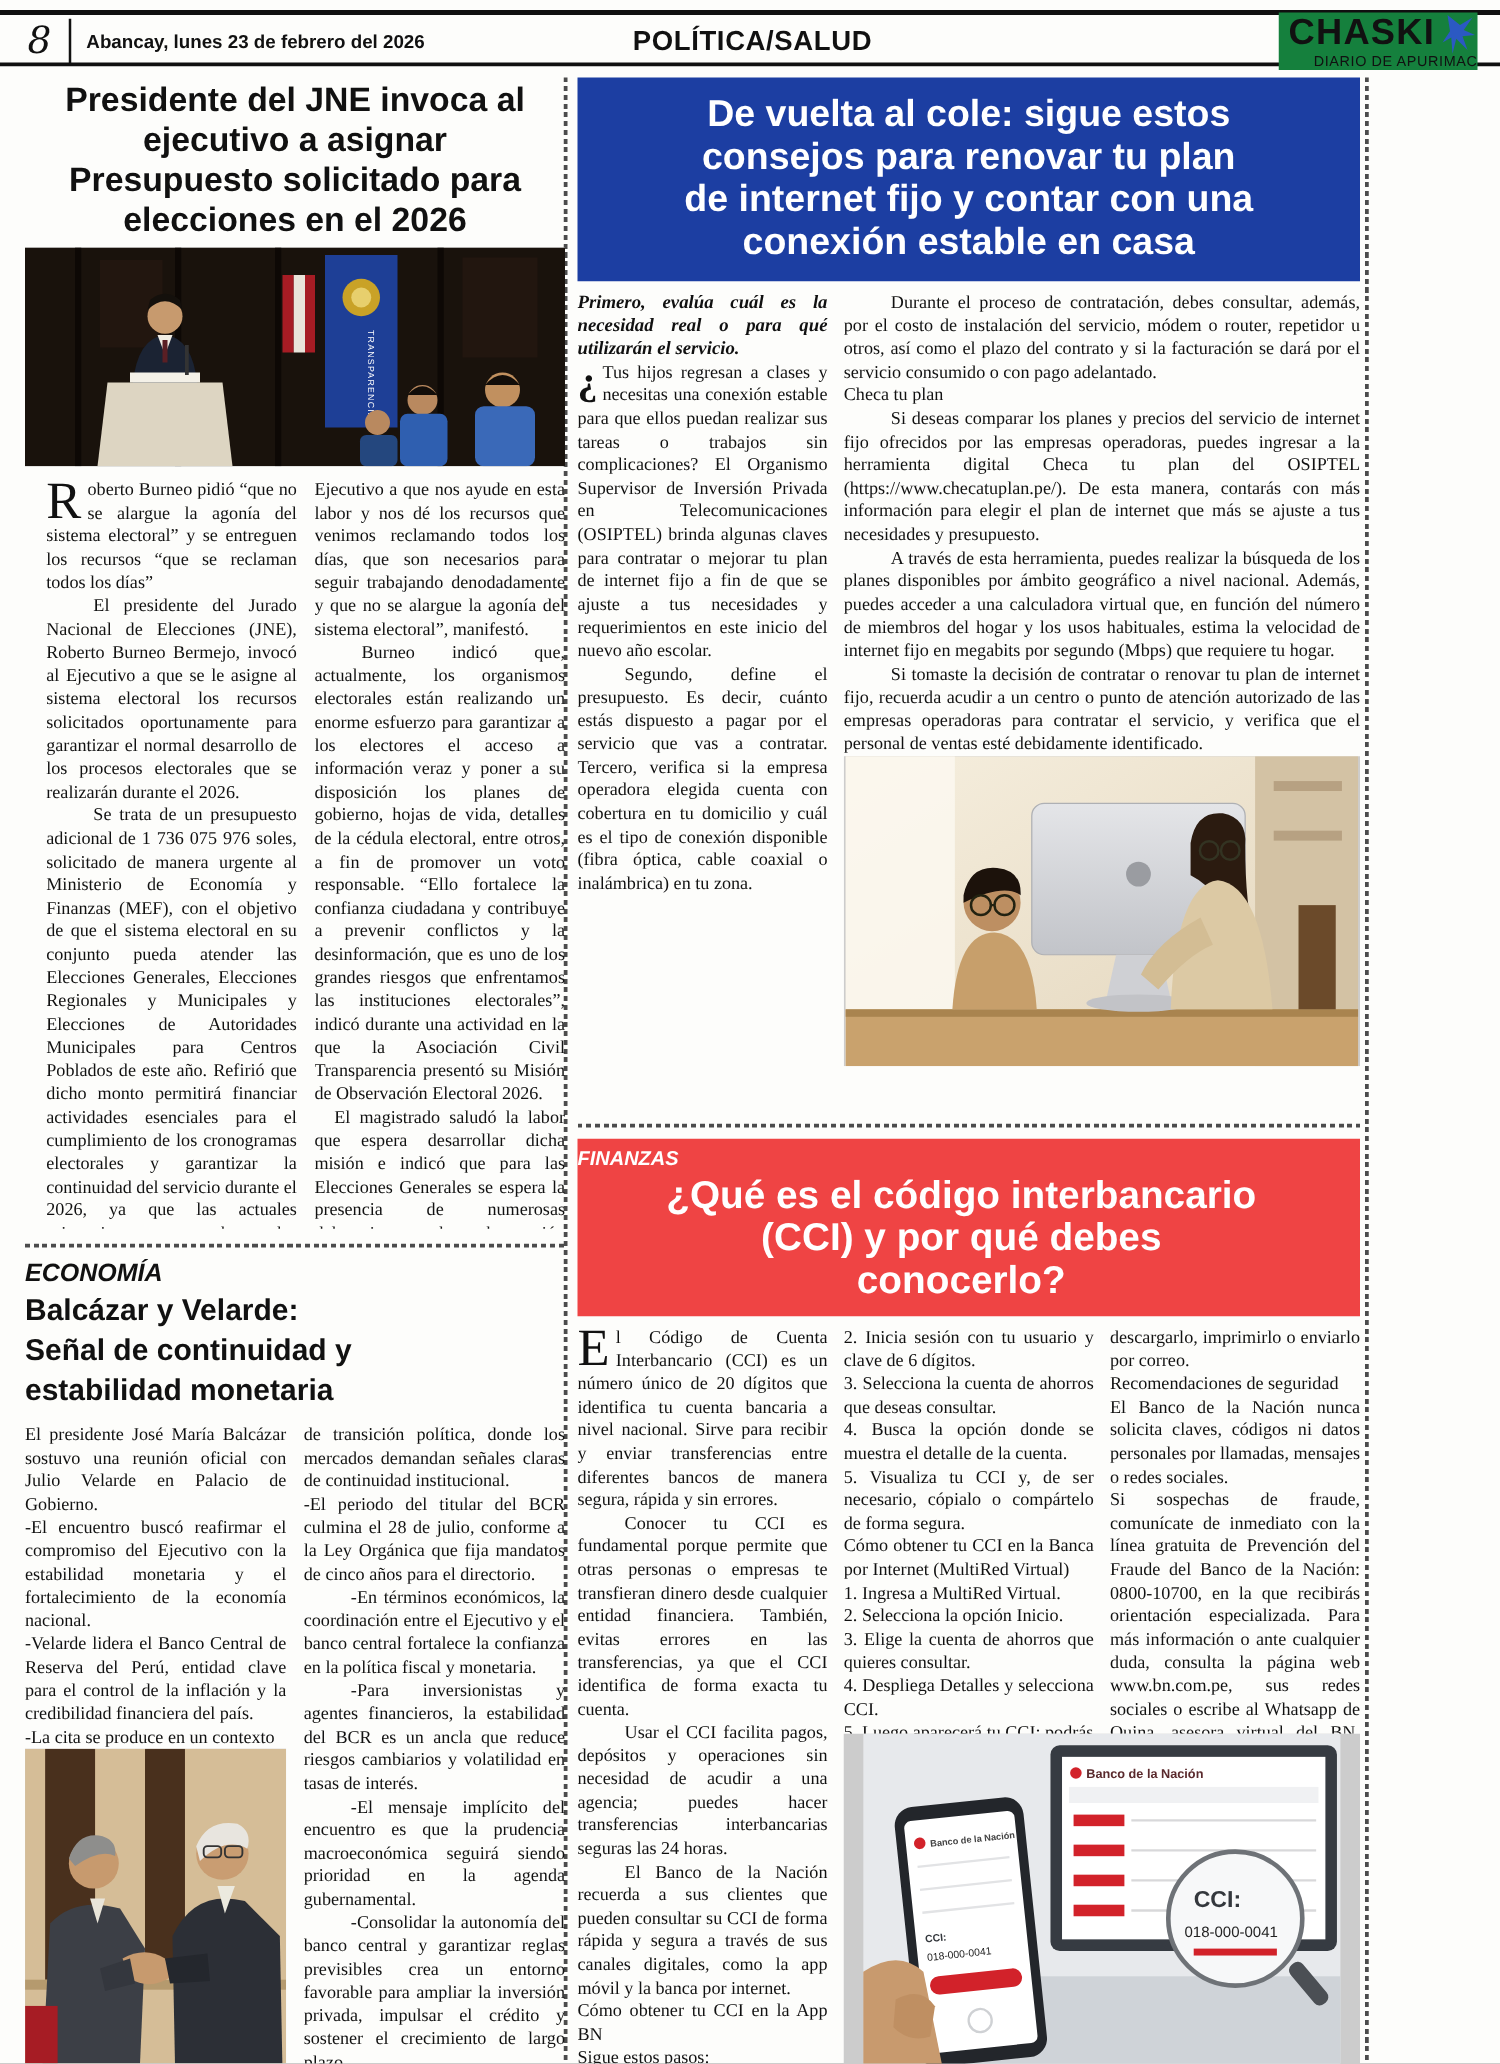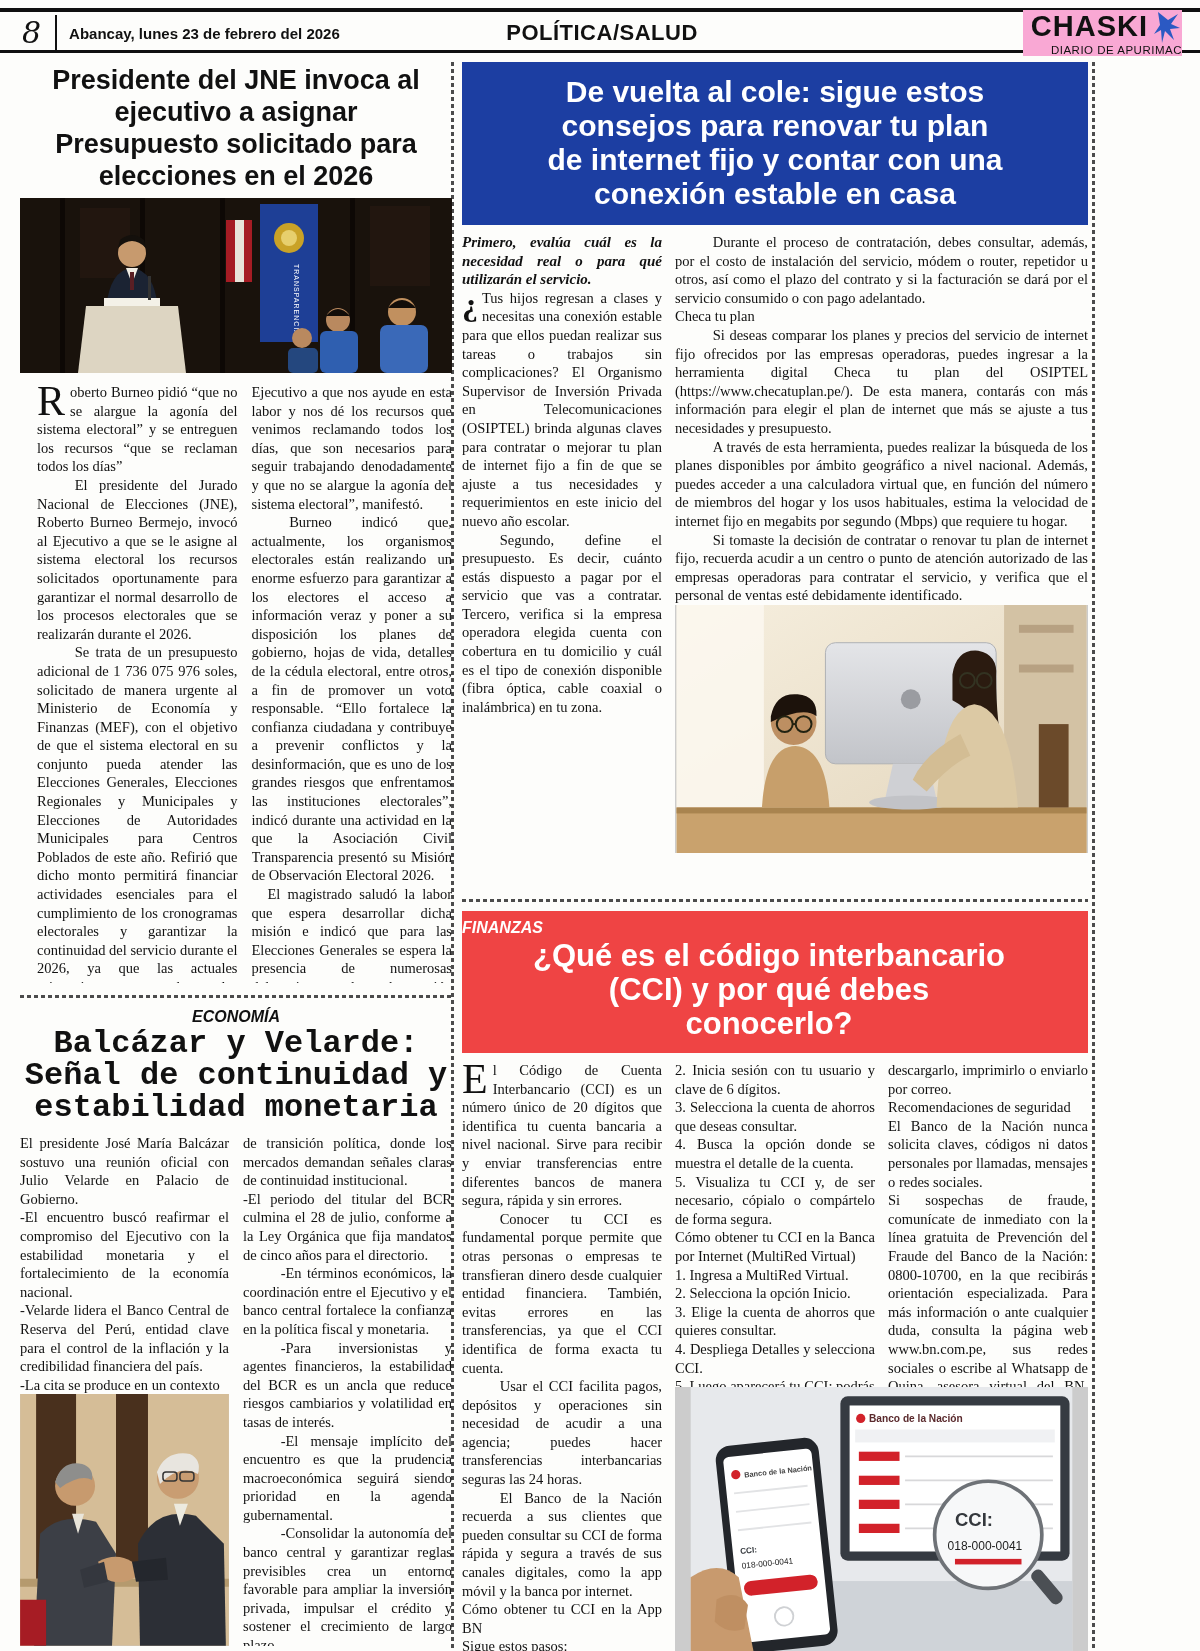--- a/index.html
+++ b/index.html
@@ -7,21 +7,21 @@
         font-family:"Liberation Serif",serif;color:#111;overflow:hidden;}
   
   .rule-top{position:absolute;left:0;right:0;top:8px;height:4px;background:#101010;}
   .rule-head{position:absolute;left:0;right:0;top:50px;height:3px;background:#101010;}
   .masthead{position:absolute;left:22px;top:13px;right:18px;height:40px;display:flex;align-items:center;}
   .pageno{font-family:"DejaVu Serif",serif;font-style:italic;font-size:30px;line-height:30px;}
   .head-vbar{width:2px;height:36px;background:#111;margin:0 12px 0 14px;}
   .head-date{font-family:"Liberation Sans",sans-serif;font-weight:600;font-size:15px;}
   .head-section{position:absolute;left:0;right:0;text-align:center;
         font-family:"Liberation Sans",sans-serif;font-weight:bold;font-size:22px;letter-spacing:.5px;}
-  .brandbox{margin-left:auto;text-align:right;line-height:1;position:relative;z-index:2;background:#f9a8d4;padding-left:8px;}
+  .brandbox{margin-left:auto;text-align:right;line-height:1;position:relative;z-index:2;background:#15803d;padding-left:8px;}
   .brandrow{display:flex;align-items:center;justify-content:flex-end;gap:4px;}
   .brand{font-family:"Liberation Sans",sans-serif;font-weight:bold;font-size:29px;letter-spacing:1px;}
   .brandsub{font-family:"Liberation Sans",sans-serif;font-size:11.5px;letter-spacing:.5px;margin-top:1px;}
   
   .dotted-v{position:absolute;width:3px;
      background-image:repeating-linear-gradient(to bottom,#4c4c4c 0 4px,transparent 4px 7px);}
   .dotted-h{height:3px;background-image:repeating-linear-gradient(to right,#4c4c4c 0 4px,transparent 4px 7px);}
   
   .copy{font-size:14.5px;line-height:18.6px;text-align:justify;}
   .copy p{margin:0;}
@@ -31,22 +31,22 @@
   .qmark{float:left;font-size:32px;line-height:27px;padding:2px 4px 0 0;font-weight:bold;}
   .lead{font-weight:bold;font-style:italic;font-size:15px;}
   
   .left-col{position:absolute;left:20px;top:62px;width:432px;}
   .h-jne{font-family:"Liberation Sans",sans-serif;font-weight:bold;font-size:27px;line-height:32px;
          text-align:center;margin:2px 0 0 0;}
   .photo{display:block;background:#ccc;overflow:hidden;}
   .two-cols{display:flex;gap:14px;margin-top:10px;}
   .two-cols>div{flex:1;overflow:hidden;}
   .jne-cols{height:600px;margin-left:17px;}
-  .eco-label{font-family:"Liberation Sans",sans-serif;font-weight:bold;font-style:italic;font-size:16px;margin-top:10px;text-align:center;}
-  .h-eco{font-family:Liberation Mono, monospace;font-weight:bold;font-size:32px;line-height:32px;text-align:center;margin:2px 0 6px 0;}
+  .eco-label{font-family:"Liberation Sans",sans-serif;font-weight:bold;font-style:italic;font-size:20px;margin-top:10px;}
+  .h-eco{font-family:Liberation Sans, sans-serif;font-weight:bold;font-size:24px;line-height:32px;text-align:left;margin:2px 0 6px 0;}
   .eco-cols{height:512px;}
   .eco-col1{display:flex;flex-direction:column;}
   .eco-photo{margin-top:auto;}
   
   .right-col{position:absolute;left:462px;top:62px;width:626px;}
   .banner-blue{background:#1c3ea2;color:#fff;text-align:center;
       font-family:"Liberation Sans",sans-serif;font-weight:bold;font-size:30px;line-height:34px;
       padding:13px 8px 14px 8px;}
   .net-row{display:flex;gap:13px;margin-top:8px;height:620px;}
   .net-c1{width:200px;overflow:hidden;}

